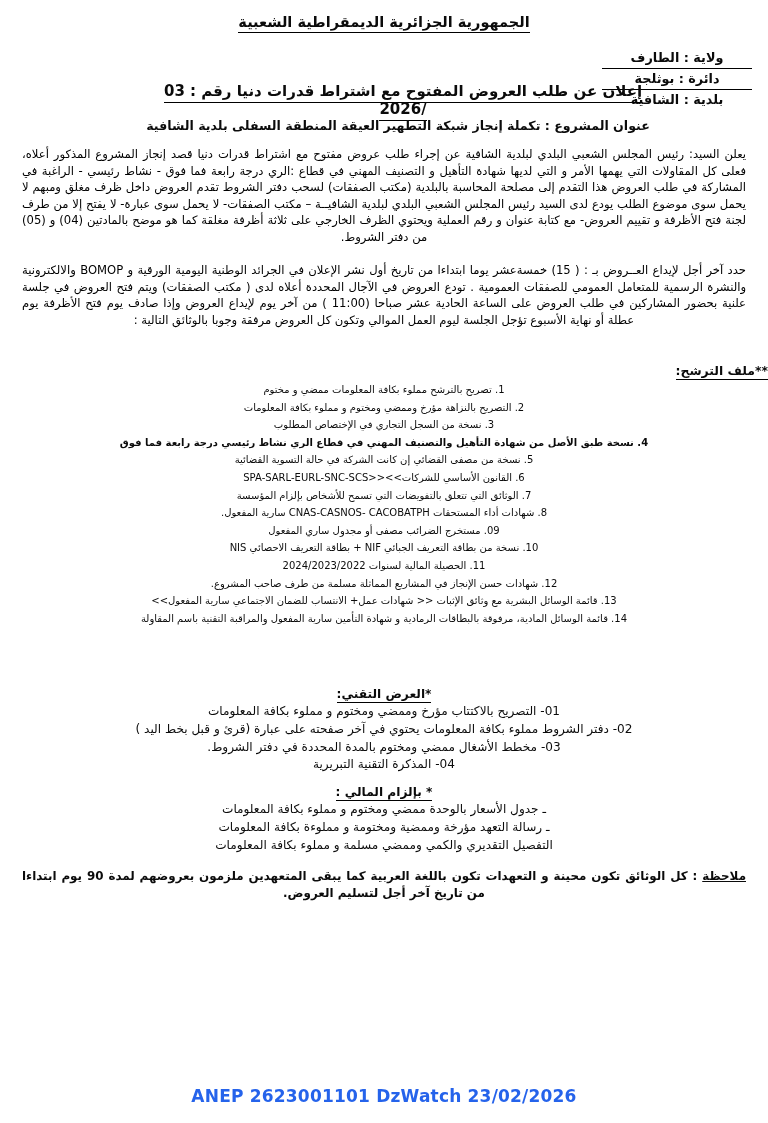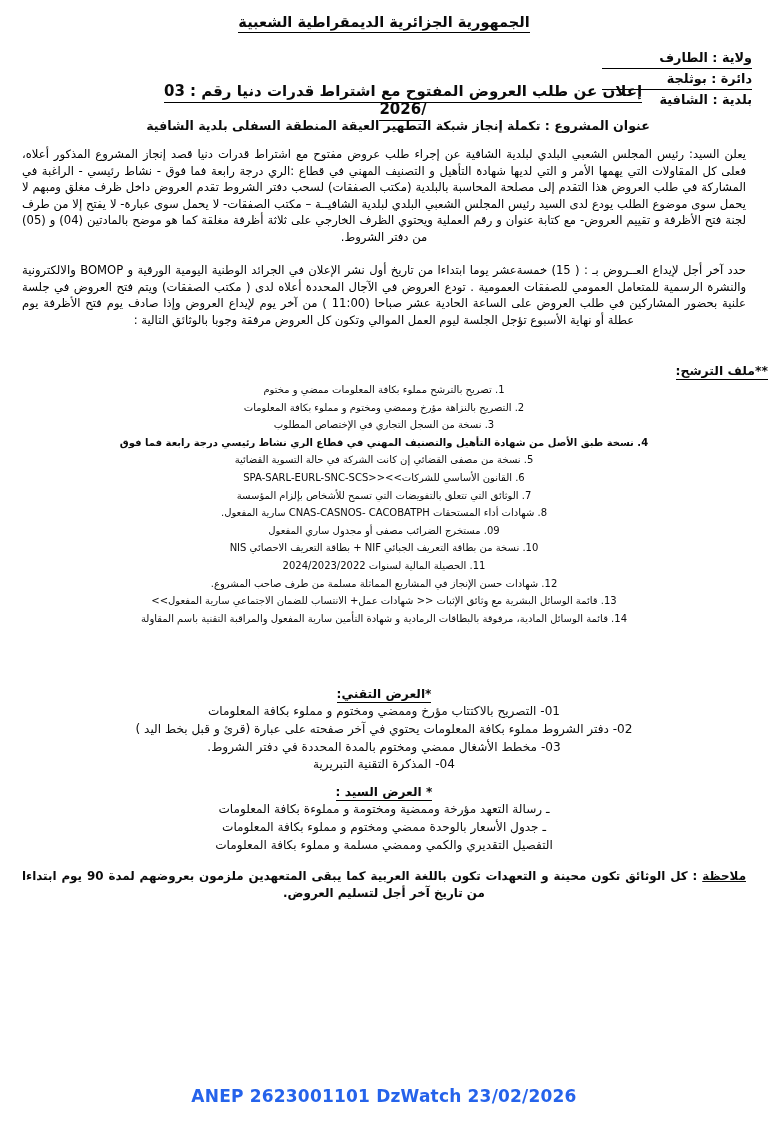--- a/index.html
+++ b/index.html
@@ -38,21 +38,21 @@
   .republic span {
     border-bottom: 1.4px solid #000;
     padding-bottom: 2px;
   }
 
   .admin-block {
     position: absolute;
     top: 48px;
     right: 16px;
     width: 150px;
-    text-align: right;
+    text-align: center;
     direction: rtl;
   }
   .admin-line {
     font-size: 12.8px;
     font-weight: bold;
     padding: 2px 0 3px 0;
     border-bottom: 1.3px solid #000;
     white-space: nowrap;
   }
   .admin-line:last-child { border-bottom: none; }
@@ -253,25 +253,25 @@
     <span>*العرض التقني:</span>
   </div>
   <div class="dash-list" id="tech-list">
       <div class="dash-item"><span>01-</span><span> التصريح بالاكتتاب مؤرخ وممضي ومختوم و مملوء بكافة المعلومات</span></div>
       <div class="dash-item"><span>02-</span><span> دفتر الشروط مملوء بكافة المعلومات يحتوي في آخر صفحته على عبارة (قرئ و قبل بخط اليد )</span></div>
       <div class="dash-item"><span>03-</span><span> مخطط الأشغال ممضي ومختوم بالمدة المحددة في دفتر الشروط.</span></div>
       <div class="dash-item"><span>04-</span><span> المذكرة التقنية التبريرية</span></div>
     </div>
 
   <div class="sub-head" id="head-financial">
-    <span>* العرض السيد :</span>
+    <span>* بإلزام المالي :</span>
   </div>
   <div class="dash-list" id="fin-list">
+      <div class="dash-item"><span>ـ</span><span> جدول الأسعار بالوحدة ممضي ومختوم و مملوء بكافة المعلومات</span></div>
       <div class="dash-item"><span>ـ</span><span> رسالة التعهد مؤرخة وممضية ومختومة و مملوءة بكافة المعلومات</span></div>
-      <div class="dash-item"><span>ـ</span><span> جدول الأسعار بالوحدة ممضي ومختوم و مملوء بكافة المعلومات</span></div>
       <div class="dash-item"><span></span><span>التفصيل التقديري والكمي وممضي مسلمة و مملوء بكافة المعلومات</span></div>
     </div>
 
   <div id="note">
     <span class="lbl">ملاحظة</span><span> : كل الوثائق تكون محينة و التعهدات تكون باللغة العربية كما يبقى المتعهدين ملزمون بعروضهم لمدة 90 يوم ابتداءا من تاريخ آخر أجل لتسليم العروض.</span>
   </div>
 
   <div id="footer" style="color: rgb(37, 99, 235);">ANEP 2623001101 DzWatch 23/02/2026</div>
 
 </div>

